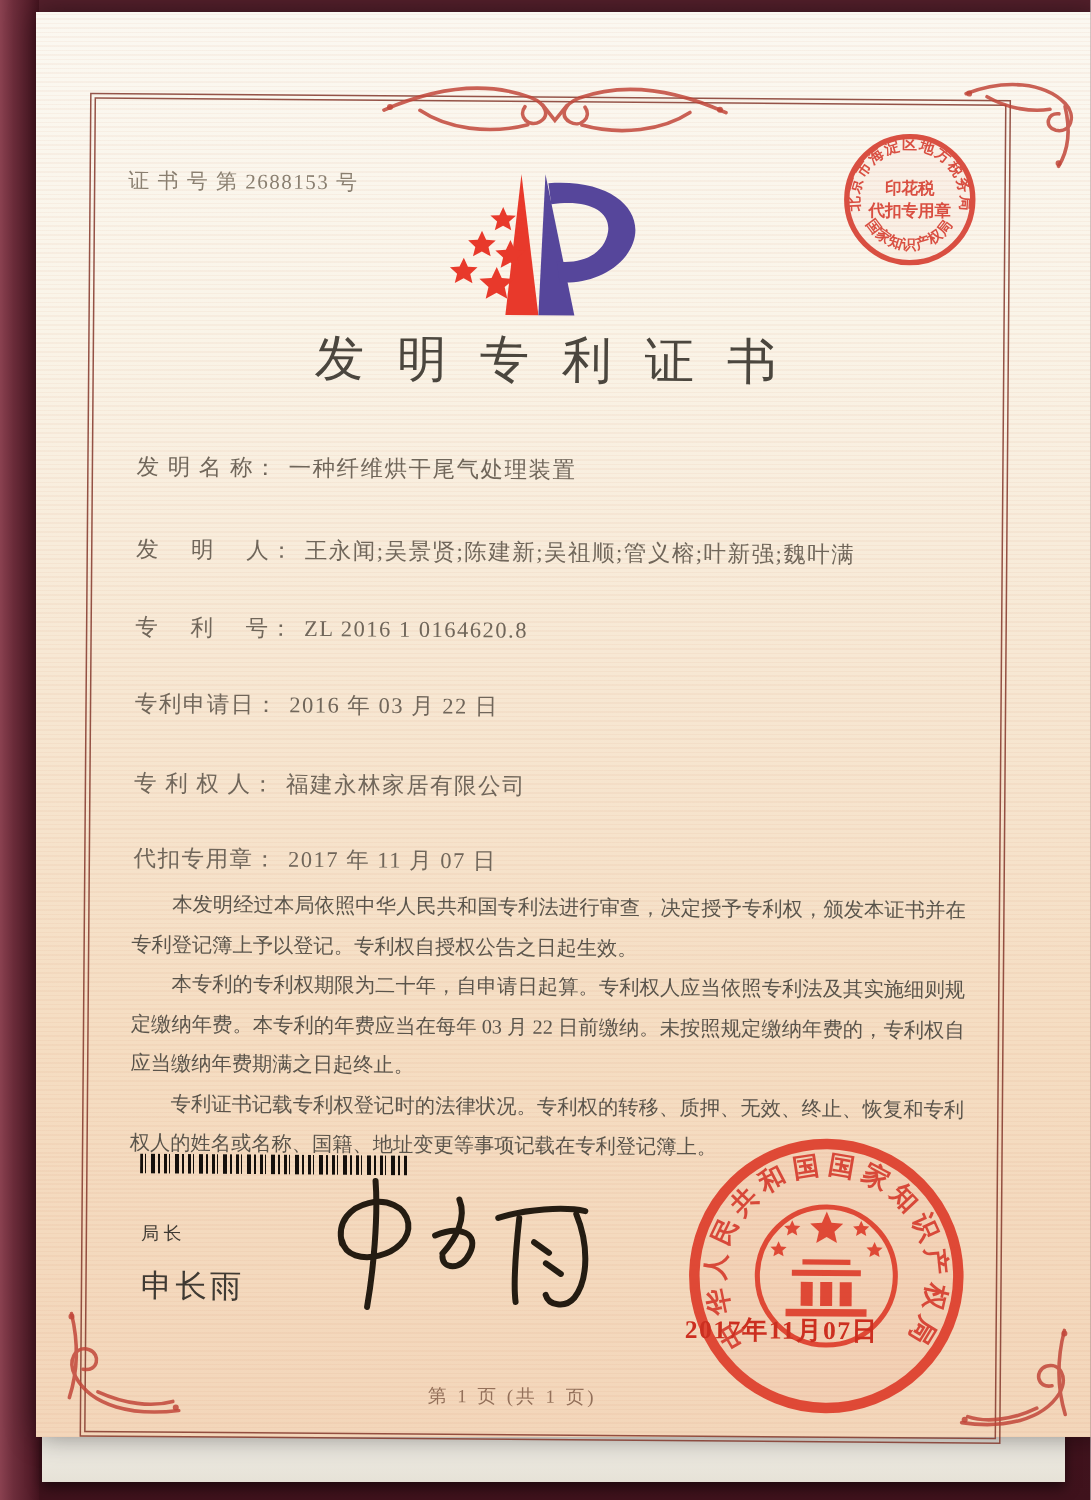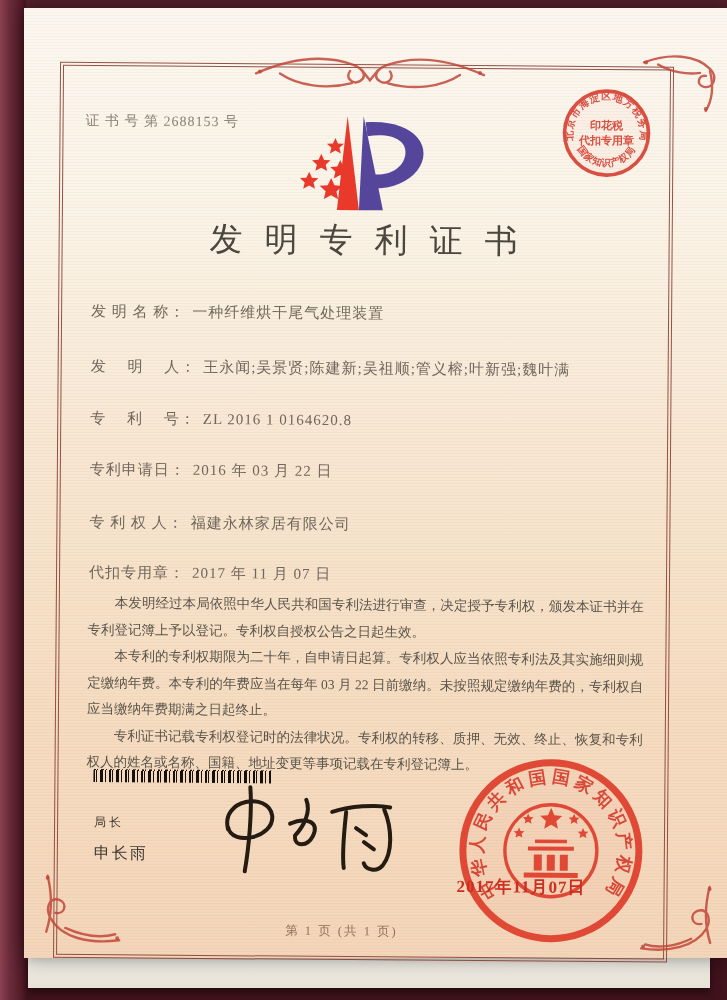--- a/index.html
+++ b/index.html
@@ -27,21 +27,21 @@
     font-size:33px;letter-spacing:22px;text-indent:22px;color:#4b463e;font-weight:500;}
   .field{position:absolute;left:69px;font-size:15px;color:#70665a;letter-spacing:1px;white-space:nowrap;}
   .field .fvalue{margin-left:7px;}
   .f0{top:294px}.f1{top:349px}.f2{top:401px}.f3{top:452px}.f4{top:505px}.f5{top:555px}
   .bodytext{position:absolute;left:68px;top:582px;width:556px;font-size:13.5px;
     line-height:26.5px;color:#5a544b;text-align:justify;}
   .bodytext p{margin:0;text-indent:2em;}
   .barcode{position:absolute;left:75px;top:761px;width:178px;height:13px;
     background:repeating-linear-gradient(90deg,#15100c 0 2px,transparent 2px 3px,#15100c 3px 4px,transparent 4px 7px,#15100c 7px 10px,transparent 10px 12px,#15100c 12px 13px,transparent 13px 16px);}
   .director-title{position:absolute;left:76px;top:806px;font-size:12px;color:#3f3a33;letter-spacing:3px;}
-  .director-name{position:absolute;left:76px;top:835px;font-size:16px;color:#3f3a33;letter-spacing:2px;}
+  .director-name{position:absolute;left:76px;top:835px;font-size:21px;color:#3f3a33;letter-spacing:2px;}
   .signature{position:absolute;left:176px;top:770px;}
   .seal-top{position:absolute;left:537px;top:75px;opacity:.88;}
   .seal-bottom{position:absolute;left:438px;top:744px;opacity:.9;}
   .seal-date{position:absolute;left:439px;top:864px;font-size:17px;font-weight:bold;
     color:#cc2f20;letter-spacing:1px;font-family:Liberation Serif, serif;}
   .footer{position:absolute;left:268px;top:913px;font-size:12.5px;color:#93705a;letter-spacing:2px;text-align:right;}
   .seal-ring-text{font-family:"Liberation Serif","DejaVu Serif",serif;font-weight:bold;fill:#d5392b;}
 </style>
 </head>
 <body>

